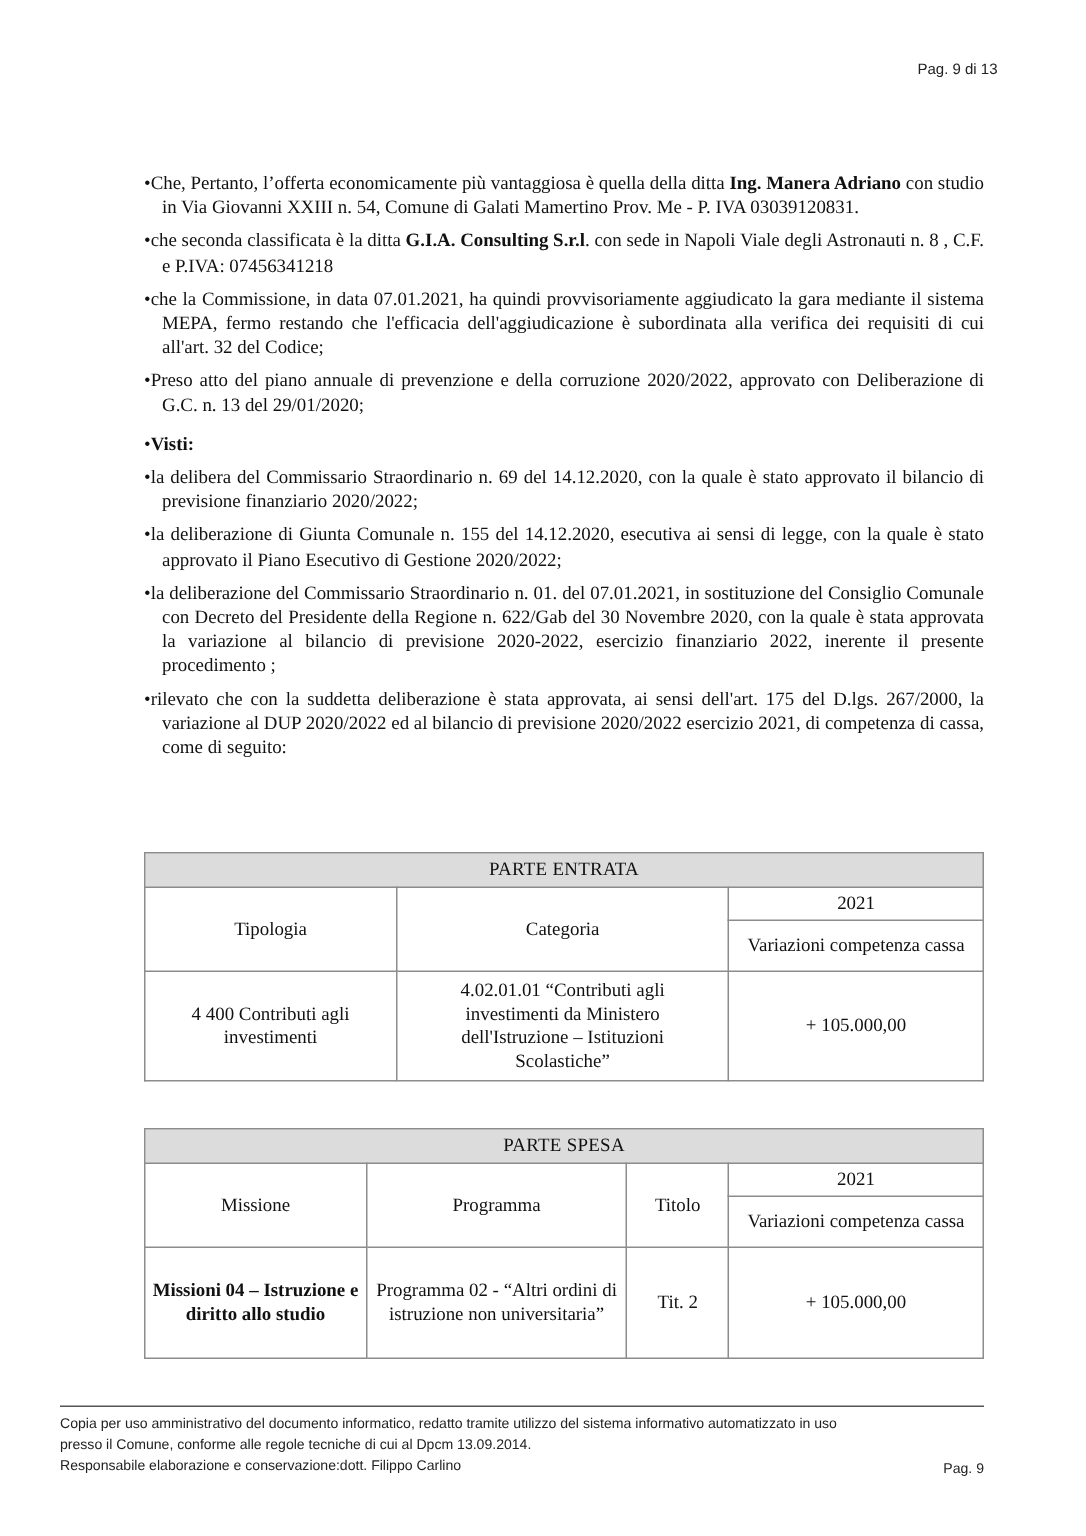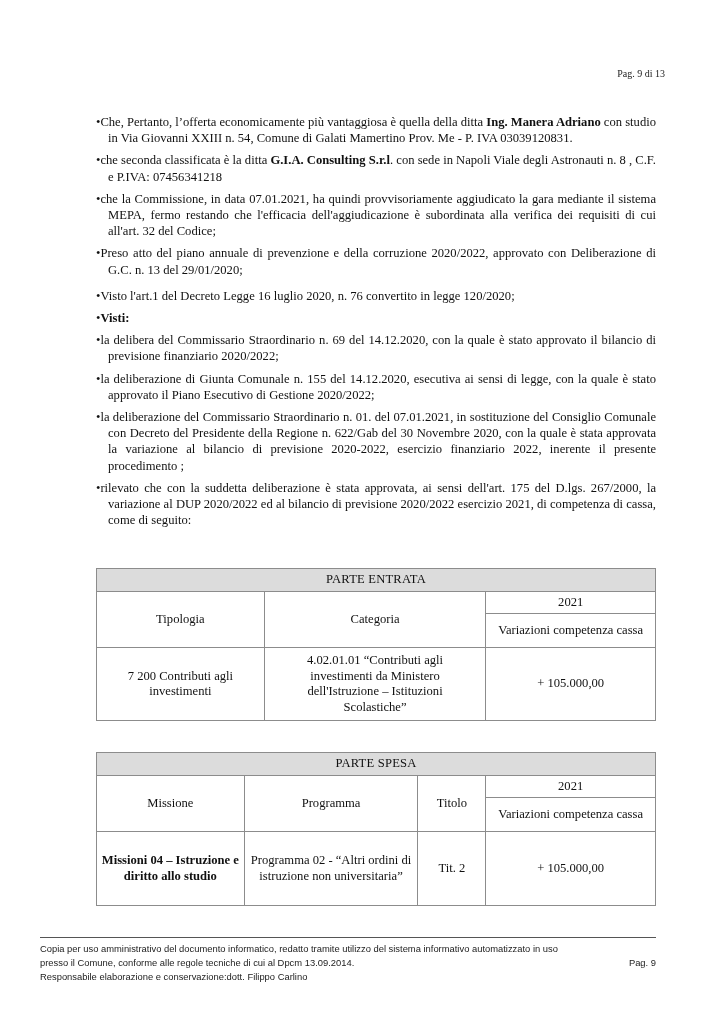--- a/index.html
+++ b/index.html
@@ -4,22 +4,21 @@
   <style>
     html, body { margin: 0; padding: 0; background: #ffffff; }
     body {
       width: 724px; height: 1024px; position: relative; overflow: hidden;
       font-family: "Liberation Serif", "DejaVu Serif", serif;
       color: #111; font-size: 12.6px;
     }
     .page-num-top {
       position: absolute; top: 41px; right: 59px;
       font-size: 10px; color: #222;
-      font-family: Liberation Serif, serif;
-      margin-top: 27px;
+      font-family: Liberation Sans, sans-serif;
     }
     .content {
       position: absolute; left: 96px; top: 114px; width: 560px;
     }
     .para {
       margin: 0 0 6px 0;
       line-height: 16.2px;
       text-align: justify;
       padding-left: 12px;
       text-indent: -12px;
@@ -50,38 +49,37 @@
     .footer-line {
       position: absolute; left: 40px; top: 937px; width: 616px;
       border-top: 1px solid #555;
     }
     .footer {
       position: absolute; left: 40px; top: 942px; width: 616px;
       font-family: "Liberation Sans", "DejaVu Sans", sans-serif;
       font-size: 9.4px; line-height: 14.2px; color: #222;
     }
     .footer .row { position: relative; white-space: nowrap; }
-    .footer .pag { position: absolute; right: 0; top: 0; }
+    .footer .pag { position: absolute; right: 0; top: 16px; }
   </style>
 </head>
 <body>
 
 <div class="page-num-top">Pag.  9 di 13</div>
 
 <div class="content">
 
   <p class="para"><span>•</span><span>Che, Pertanto, l’offerta economicamente più vantaggiosa è quella della ditta </span><b>Ing. Manera Adriano</b><span>  con studio in Via Giovanni XXIII n. 54, Comune di Galati Mamertino Prov. Me - P. IVA 03039120831.</span></p>
 
   <p class="para"><span>•</span><span>che seconda classificata è la ditta </span><b>G.I.A. Consulting S.r.l</b><span>. con sede in Napoli Viale degli Astronauti n. 8 , C.F. e P.IVA: 07456341218</span></p>
 
   <p class="para"><span>•</span><span>che la Commissione, in data 07.01.2021, ha quindi provvisoriamente aggiudicato la gara mediante il sistema MEPA, fermo restando che l'efficacia dell'aggiudicazione è subordinata alla verifica dei requisiti di cui all'art. 32 del Codice;</span></p>
 
   <p class="para gap"><span>•</span><span>Preso atto del piano annuale di prevenzione e della corruzione 2020/2022, approvato con Deliberazione di G.C. n. 13 del 29/01/2020;</span></p>
 
-  <p class="para"><span>•</span><span>Visto l'art.1 del Decreto Legge 16 luglio 2020, n. 76 convertito in legge 120/2020;</span></p>
 
   <p class="para"><span>•</span><b>Visti:</b></p>
 
 
   <p class="para"><span>•</span><span>la delibera del Commissario Straordinario n. 69 del 14.12.2020, con la quale è stato approvato il bilancio di previsione finanziario 2020/2022;</span></p>
 
   <p class="para"><span>•</span><span>la deliberazione di Giunta Comunale n. 155 del 14.12.2020, esecutiva ai sensi di legge, con la quale è stato approvato il Piano Esecutivo di Gestione 2020/2022;</span></p>
 
   <p class="para"><span>•</span><span>la deliberazione del Commissario Straordinario n. 01. del 07.01.2021, in sostituzione del Consiglio Comunale con Decreto del Presidente della Regione n. 622/Gab del 30 Novembre 2020, con la quale è stata approvata la variazione al bilancio di previsione 2020-2022, esercizio finanziario 2022, inerente il presente procedimento ;</span></p>
 
@@ -100,21 +98,21 @@
   </tr>
   <tr>
     <td rowspan="2">Tipologia</td>
     <td rowspan="2">Categoria</td>
     <td class="year">2021</td>
   </tr>
   <tr>
     <td class="sub">Variazioni competenza cassa</td>
   </tr>
   <tr style="height:73px;">
-    <td style="padding:0 22px;">7 200 Contributi agli investimenti</td>
+    <td style="padding:0 22px;">4 400 Contributi agli investimenti</td>
     <td style="padding:0 30px;">4.02.01.01 “Contributi agli investimenti da Ministero dell'Istruzione – Istituzioni Scolastiche”</td>
     <td>+ 105.000,00</td>
   </tr>
 </tbody>
   </table>
 
 <table class="fin" id="t2">
   <colgroup>
     <col style="width:148px">
     <col style="width:174px">

